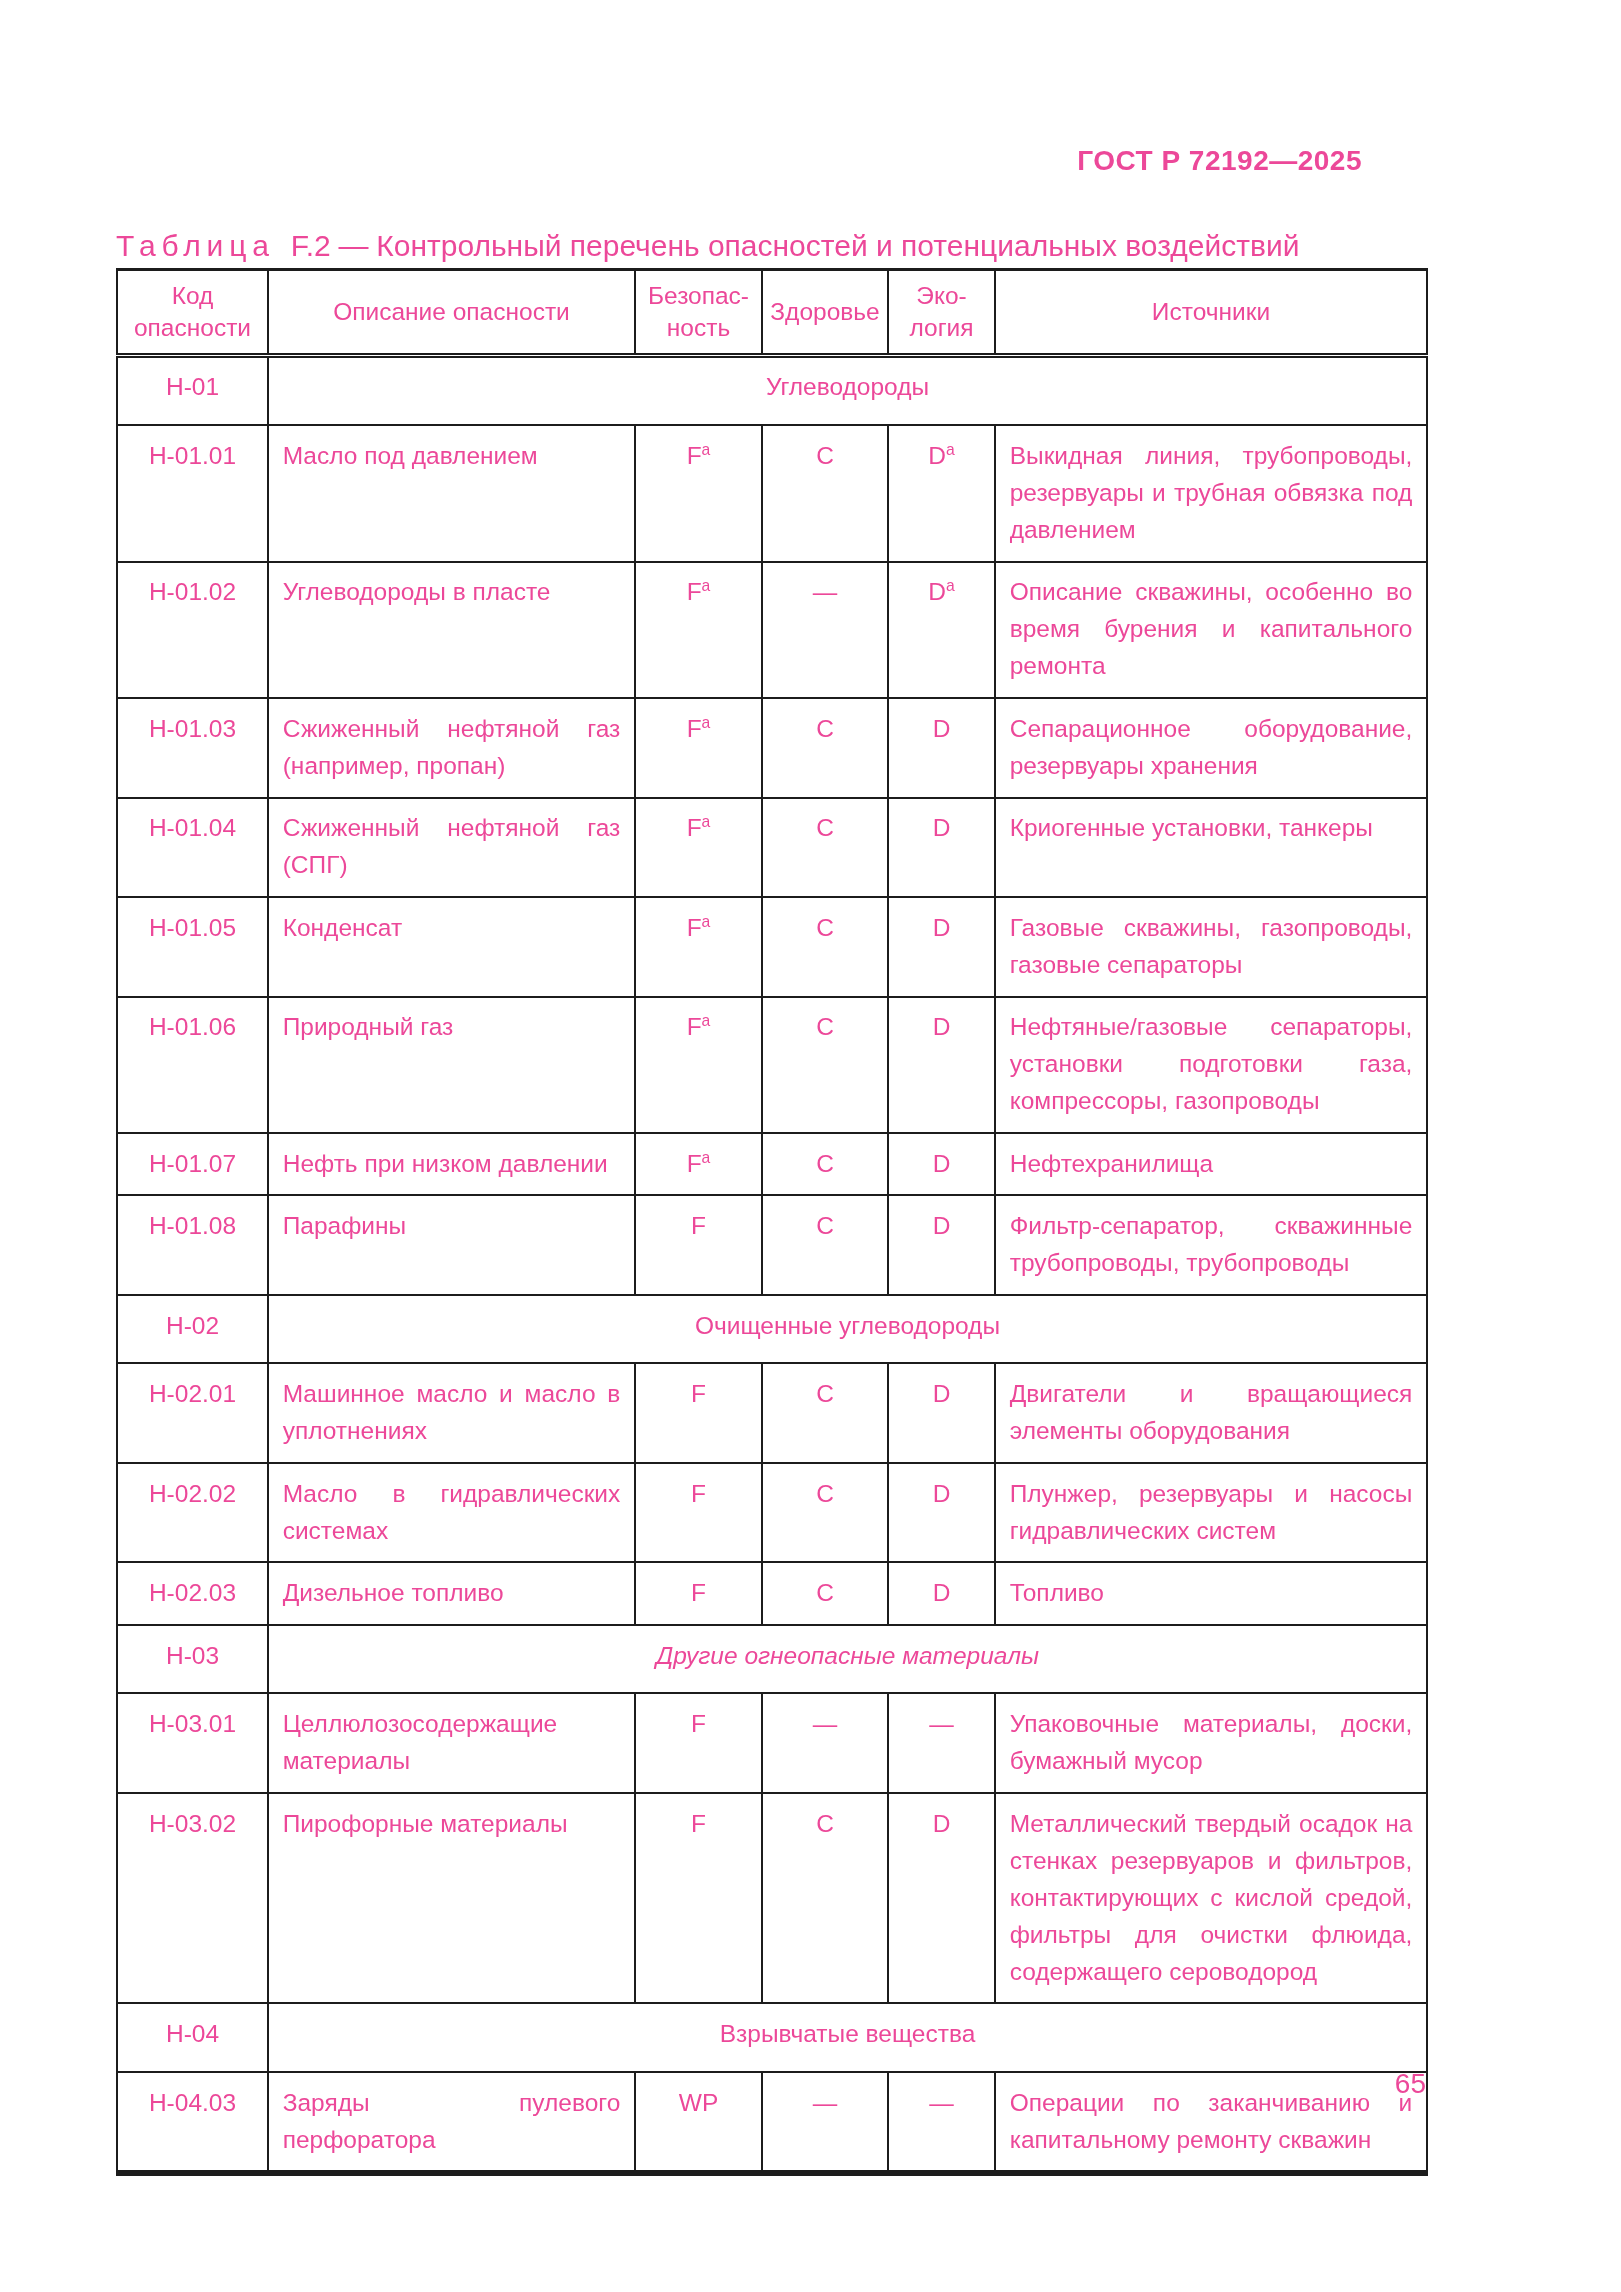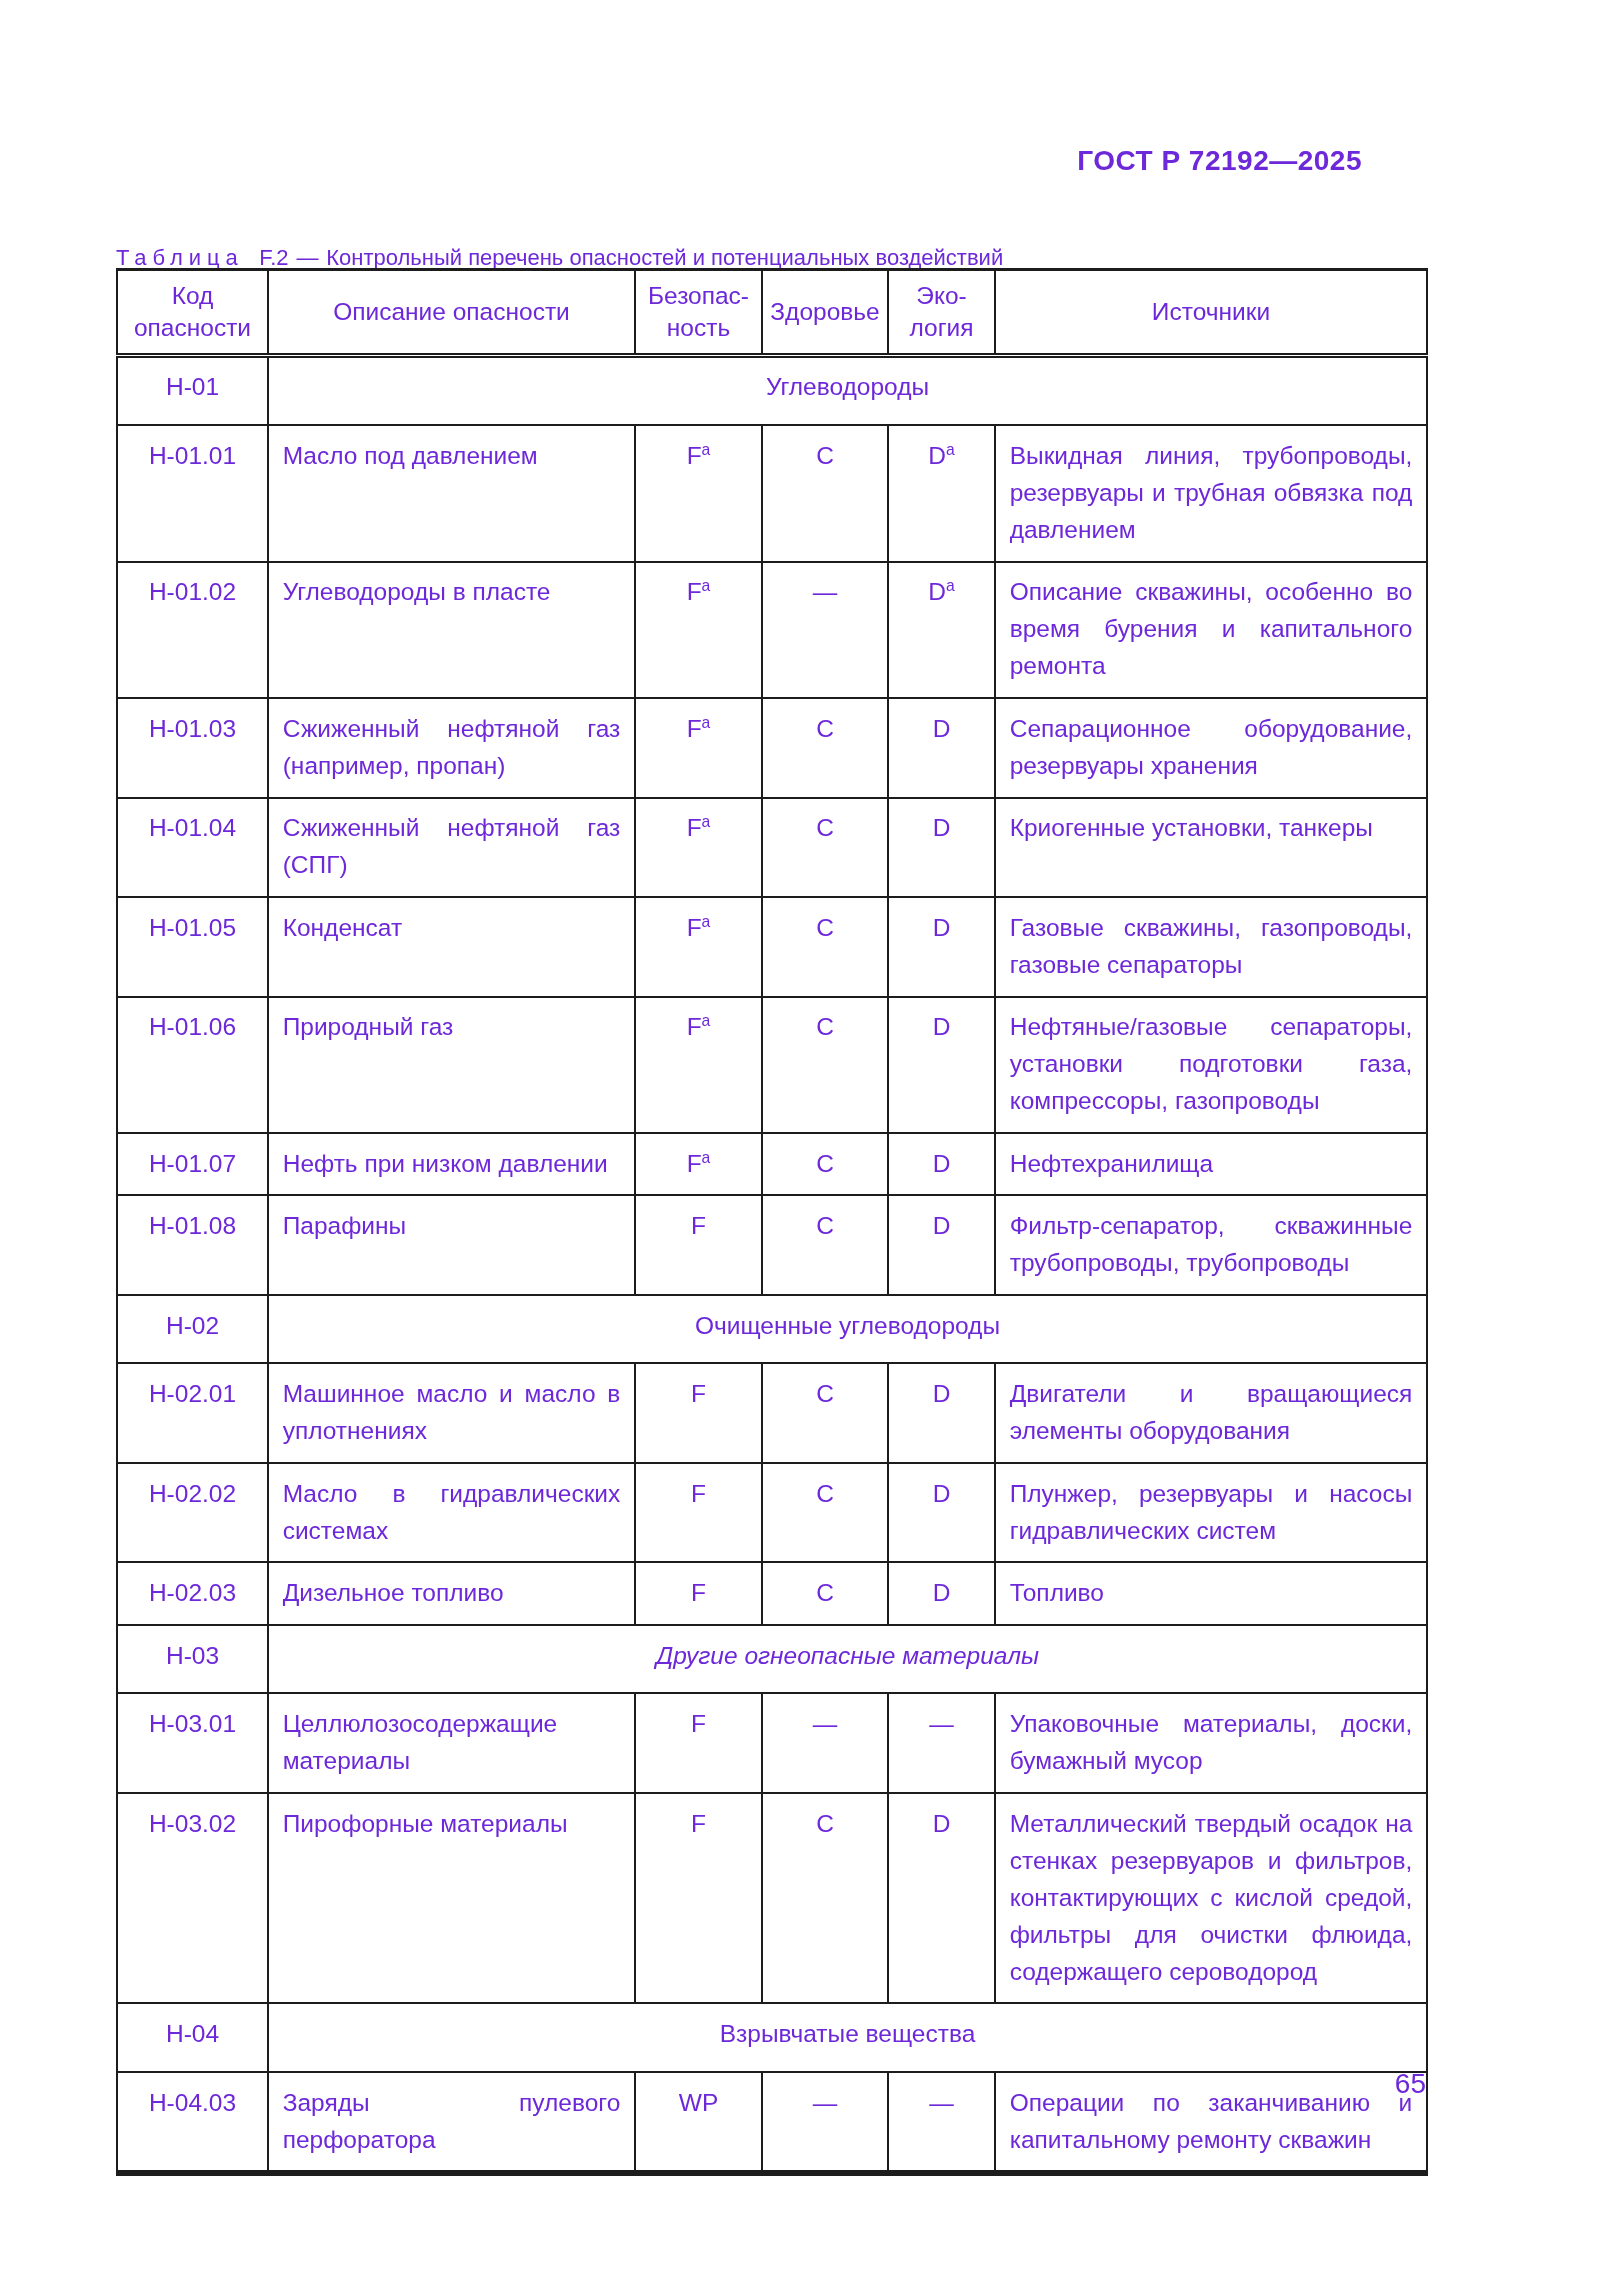--- a/index.html
+++ b/index.html
@@ -5,40 +5,40 @@
   html, body {
     margin: 0;
     padding: 0;
     background: #ffffff;
   }
   .page {
     position: relative;
     width: 1621px;
     height: 2293px;
     background: #ffffff;
-    color: #6d28d9;
+    color: #ec4899;
     font-family: "Liberation Sans", sans-serif;
     overflow: hidden;
   }
   .doc-code {
     position: absolute;
     top: 145px;
     left: 0;
     width: 1362px;
     text-align: right;
     font-size: 28px;
     font-weight: bold;
     letter-spacing: 0.5px;
   }
   .caption {
     position: absolute;
-    top: 245px;
+    top: 229px;
     left: 116px;
     width: 1333px;
-    font-size: 22px;
+    font-size: 30px;
     white-space: nowrap;
   }
   .caption-label {
     letter-spacing: 5.9px;
     margin-right: 15.7px;
   }
   .caption-dash {
     margin: 0 7.8px;
   }
   table.hazard {

